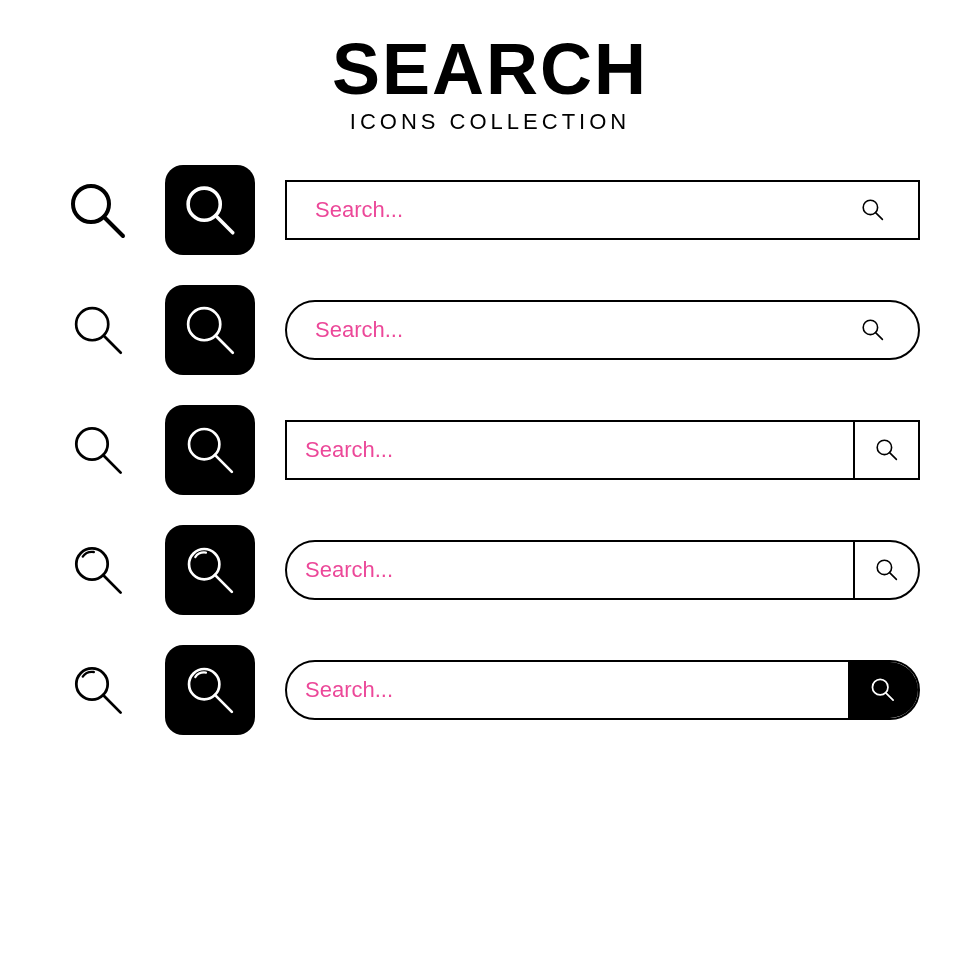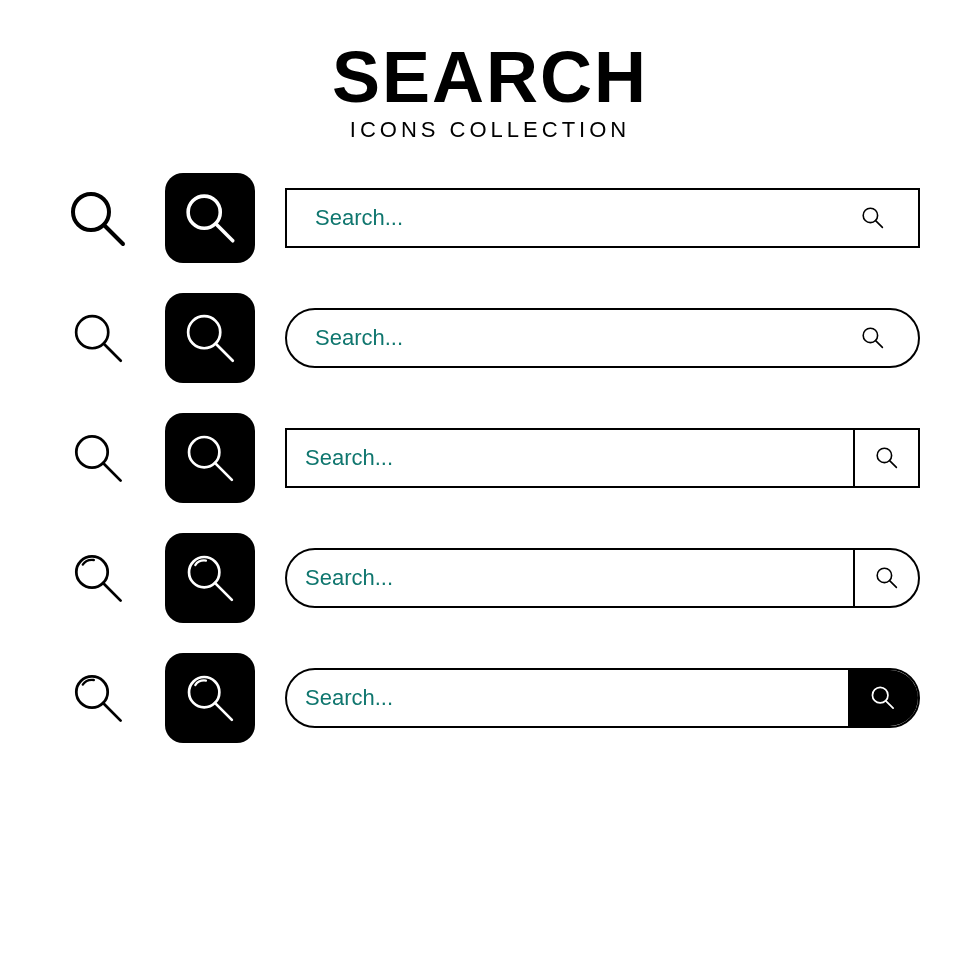--- a/index.html
+++ b/index.html
@@ -18,21 +18,20 @@
     .header {
       text-align: center;
       margin-bottom: 30px;
     }
 
     .header-title {
       font-size: 72px;
       font-weight: 900;
       letter-spacing: 2px;
       line-height: 1.1;
-      margin-top: 8px;
     }
 
     .header-subtitle {
       font-size: 22px;
       font-weight: 400;
       letter-spacing: 4px;
     }
 
     .content {
       display: flex;
@@ -128,21 +127,21 @@
       border: 2px solid #000;
       border-radius: 30px;
       display: flex;
       align-items: center;
       overflow: hidden;
       position: relative;
     }
 
     .bar-text {
       font-size: 22px;
-      color: #0f766e;
+      color: #ec4899;
       flex: 1;
       padding-left: 10px;
     }
 
     .bar-icon-right {
       display: flex;
       align-items: center;
       justify-content: center;
       padding-right: 14px;
     }

